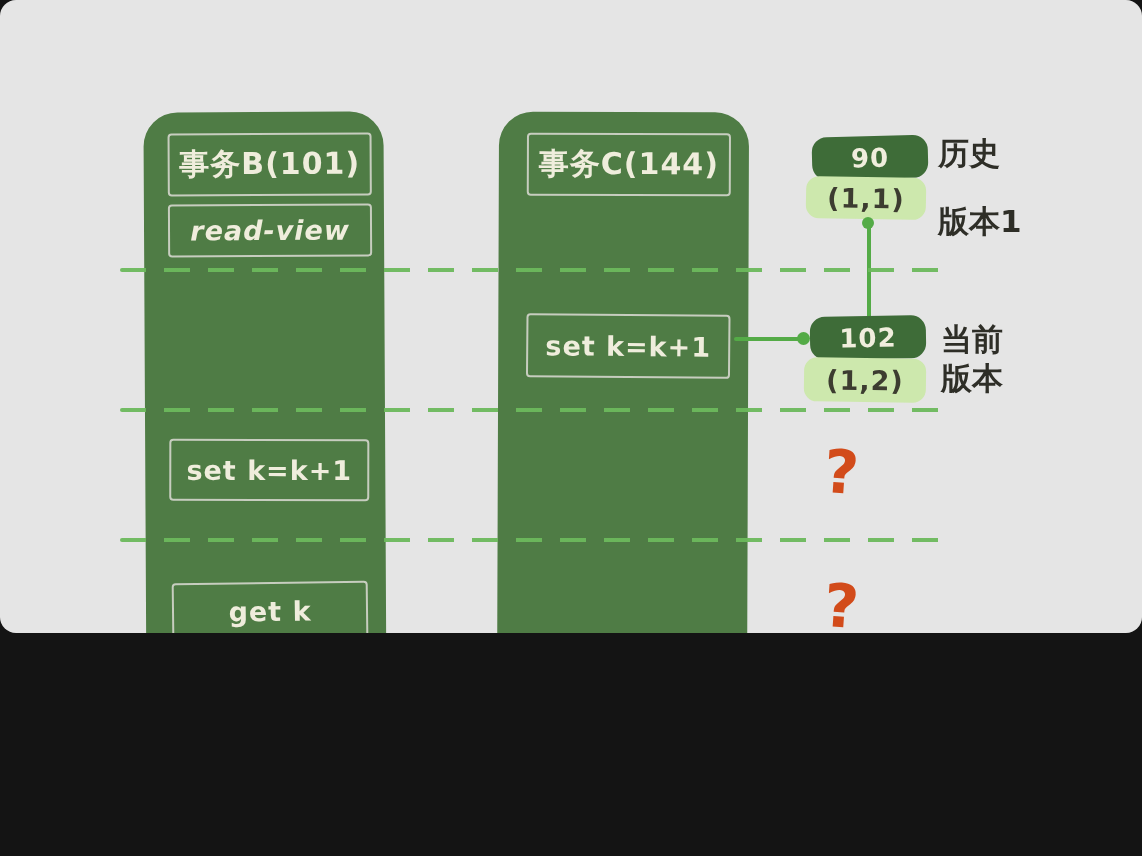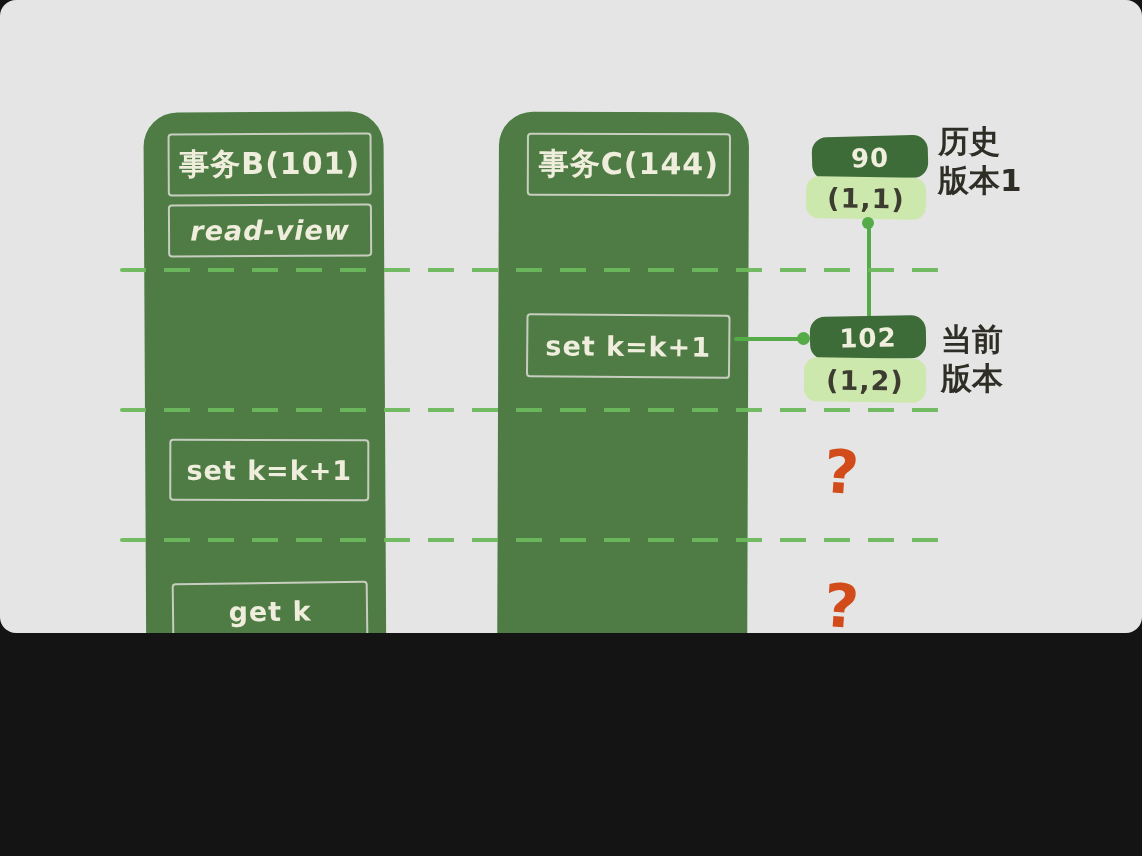--- a/index.html
+++ b/index.html
@@ -112,21 +112,21 @@
     position: absolute;
     color: #2e2e27;
     font-size: 31px;
     font-weight: 700;
     line-height: 39px;
     z-index: 2;
     display: flex;
     flex-direction: column;
     white-space: nowrap;
   }
-  .label-history { left: 938px; top: 122px; }
+  .label-history { left: 938px; top: 134px; gap: 29px; }
   .label-current { left: 941px; top: 320px; align-items: flex-end; }
 
   
   .question {
     position: absolute;
     color: #d24b1a;
     font-size: 60px;
     font-weight: 700;
     z-index: 2;
     transform: rotate(4deg);

